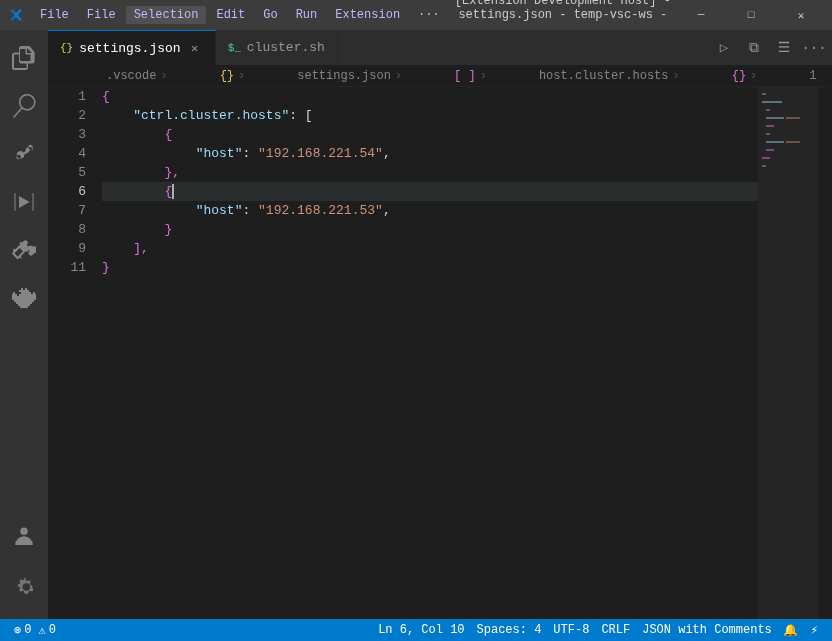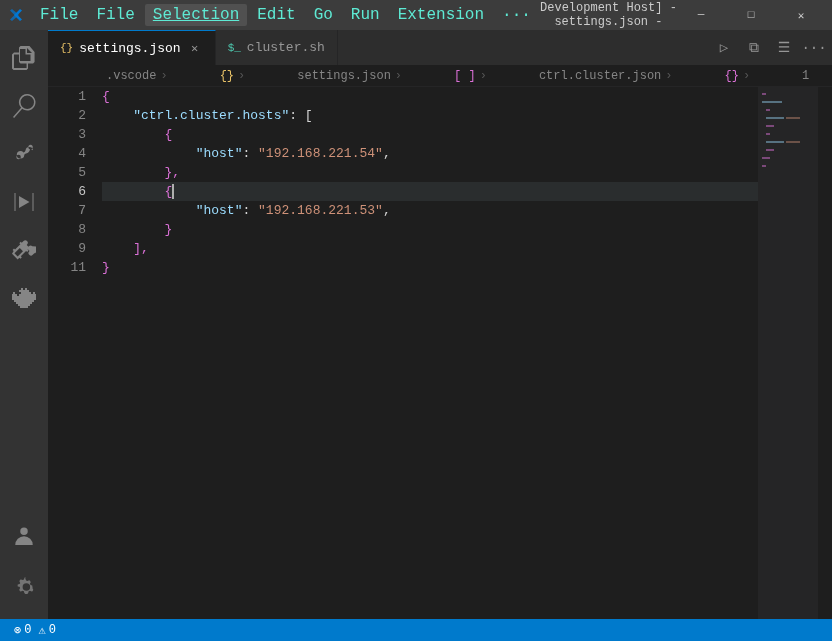--- a/index.html
+++ b/index.html
@@ -36,29 +36,28 @@
       display: flex;
       align-items: center;
       justify-content: center;
     }
     .titlebar-menu {
       display: flex;
       align-items: center;
       gap: 2px;
     }
     .titlebar-menu-item {
-      color: #5eead4;
-      font-size: 16px;
+      color: #c4b5fd;
+      font-size: 12px;
       padding: 2px 8px;
       cursor: pointer;
       border-radius: 2px;
     }
     .titlebar-menu-item.active {
       background: #505050;
-      text-decoration: underline;
     }
     .titlebar-title {
       flex: 1;
       text-align: center;
       font-size: 12px;
       color: #cccccc;
     }
     .titlebar-controls {
       display: flex;
       align-items: center;
@@ -393,21 +392,21 @@
 
     <div class="breadcrumb">
       <span class="breadcrumb-item">.vscode</span>
       <span class="breadcrumb-sep">›</span>
       <span class="breadcrumb-item" style="color:#e8c267;">{}</span>
       <span class="breadcrumb-sep">›</span>
       <span class="breadcrumb-item">settings.json</span>
       <span class="breadcrumb-sep">›</span>
       <span class="breadcrumb-item" style="color:#da70d6;">[ ]</span>
       <span class="breadcrumb-sep">›</span>
-      <span class="breadcrumb-item">ctrl.cluster.json</span>
+      <span class="breadcrumb-item">host.cluster.hosts</span>
       <span class="breadcrumb-sep">›</span>
       <span class="breadcrumb-item" style="color:#da70d6;">{}</span>
       <span class="breadcrumb-sep">›</span>
       <span class="breadcrumb-item">1</span>
     </div>
 
     <div class="editor-content">
 
       <div class="line-numbers">
         <div class="line-num-col">1</div>
@@ -493,13 +492,36 @@
 
 <div class="status-bar">
   <div class="status-left">
     <div class="status-item">
       <span>⊗</span>
       <span>0</span>
       <span style="margin-left:4px;">⚠</span>
       <span>0</span>
     </div>
   </div>
+  <div class="status-right">
+    <div class="status-item">
+      <span>Ln 6, Col 10</span>
+    </div>
+    <div class="status-item">
+      <span>Spaces: 4</span>
+    </div>
+    <div class="status-item">
+      <span>UTF-8</span>
+    </div>
+    <div class="status-item">
+      <span>CRLF</span>
+    </div>
+    <div class="status-item">
+      <span>JSON with Comments</span>
+    </div>
+    <div class="status-item">
+      <span>🔔</span>
+    </div>
+    <div class="status-item">
+      <span>⚡</span>
+    </div>
+  </div>
 </div>
 
 </body></html>

